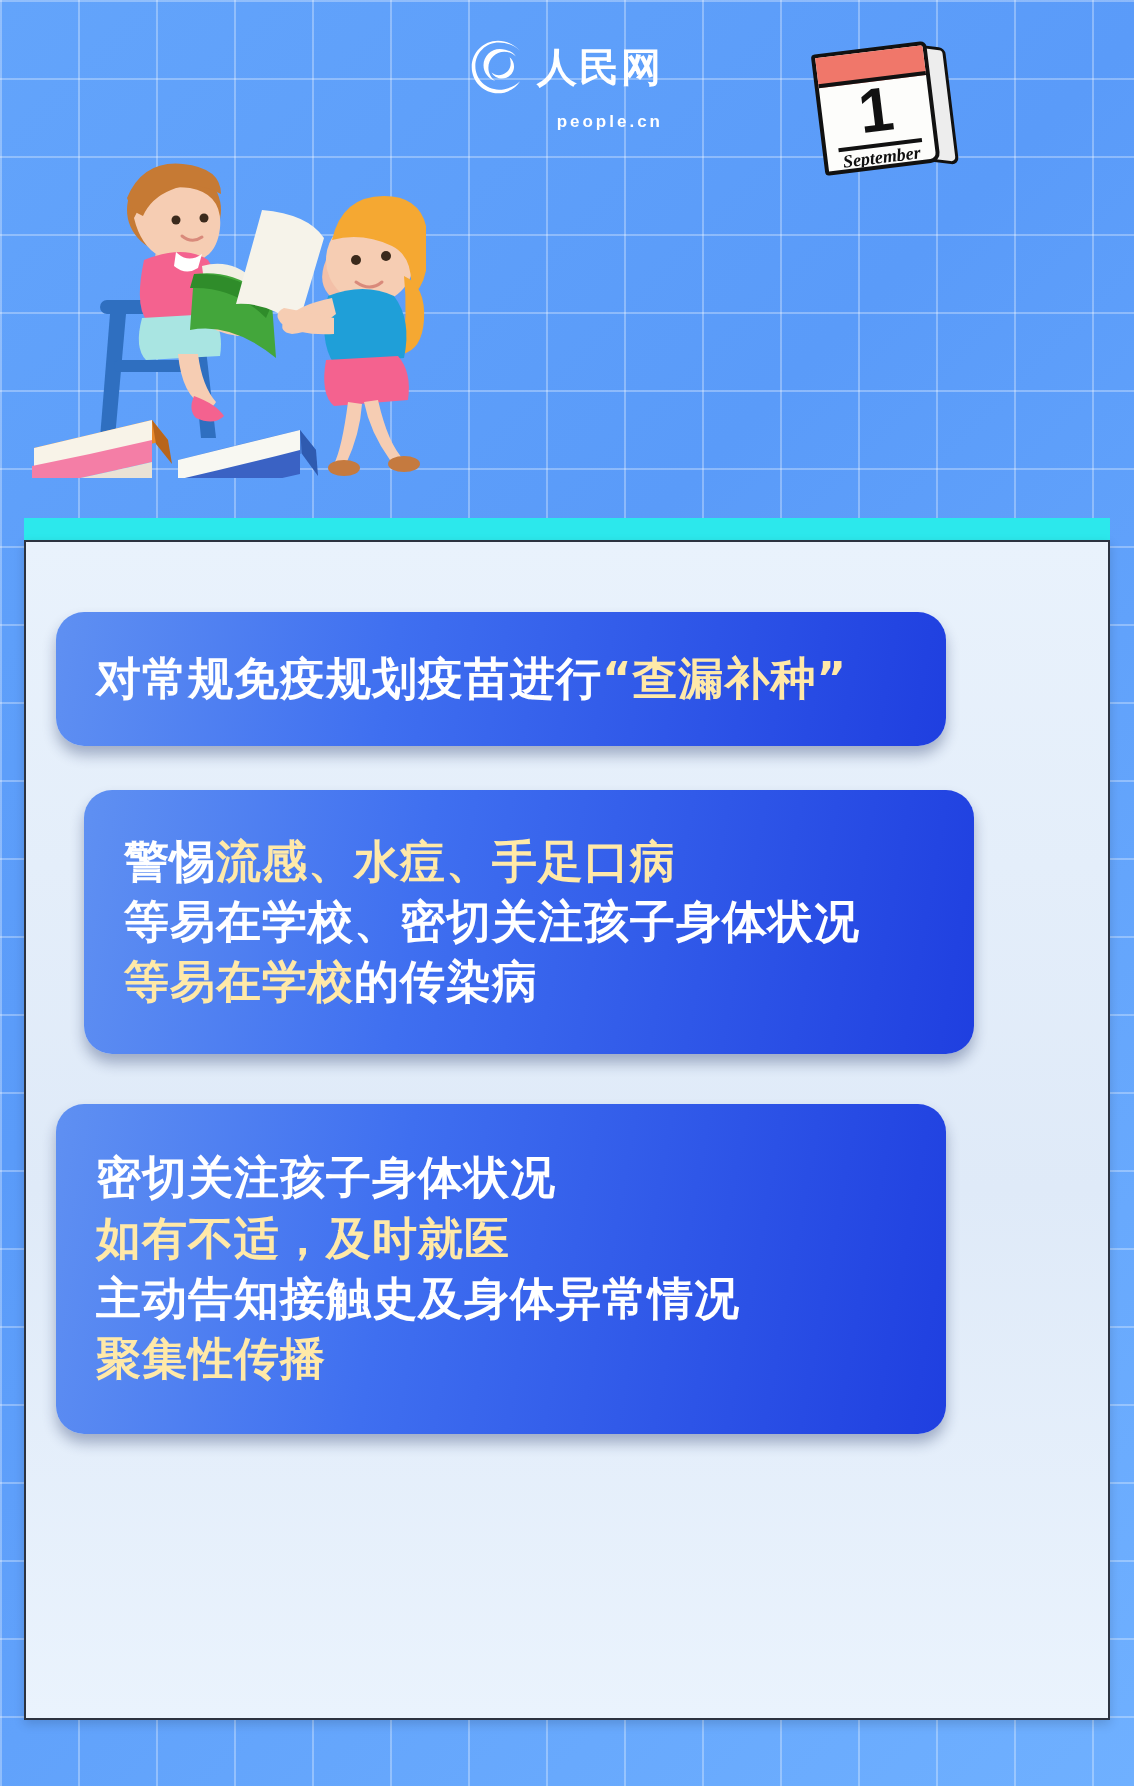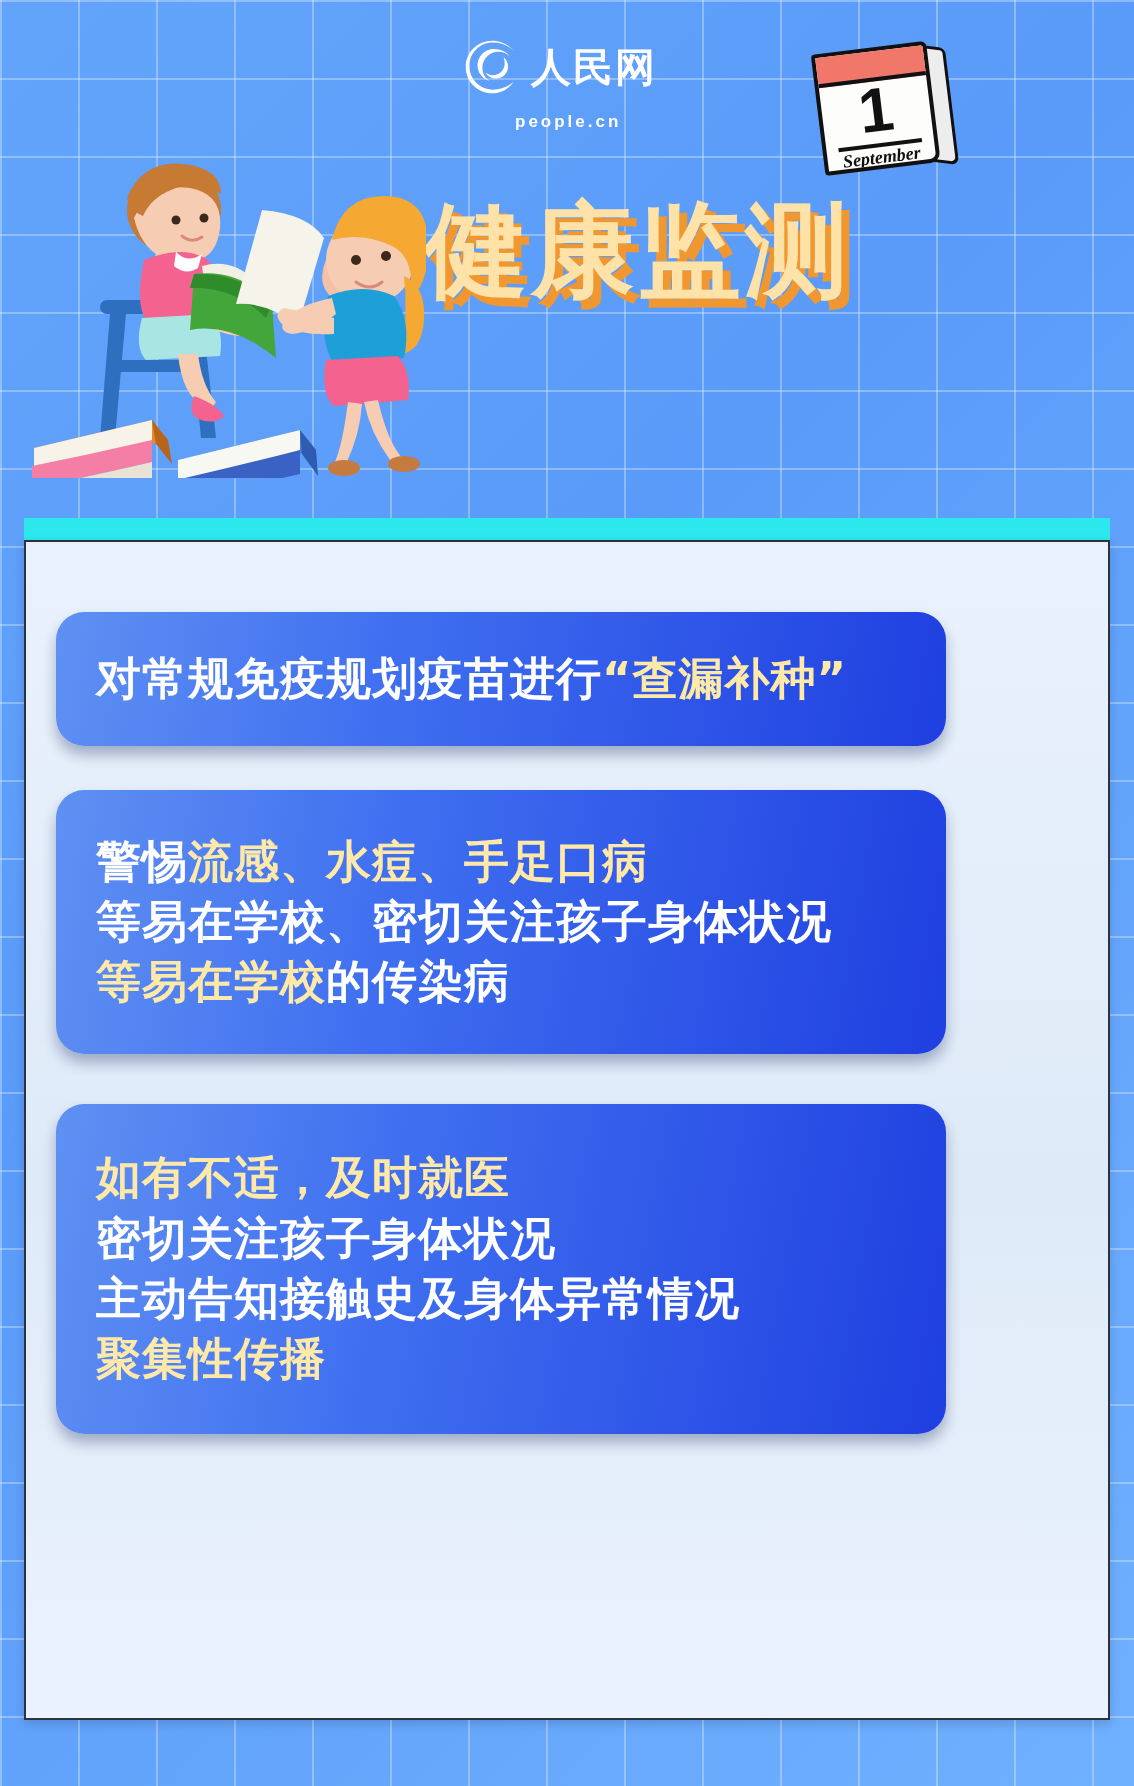--- a/index.html
+++ b/index.html
@@ -12,21 +12,21 @@
     position:relative;width:1134px;height:1786px;overflow:hidden;
     background:
       repeating-linear-gradient(to right, rgba(255,255,255,.30) 0 2px, transparent 2px 78px),
       repeating-linear-gradient(to bottom, rgba(255,255,255,.30) 0 2px, transparent 2px 78px),
       linear-gradient(135deg,#63a4fb 0%,#5a9bf9 40%,#6fb0ff 100%);
   }
 
   
   .logo{
     position:absolute;left:463px;top:38px;width:200px;height:78px;
-    display:flex;flex-direction:column;align-items:flex-start;
+    display:flex;flex-direction:column;align-items:flex-end;
   }
   .logo-row{display:flex;align-items:center;gap:10px;}
   .logo-mark{width:58px;height:58px;flex:0 0 auto;}
   .logo-cn{
     color:#ffffff;font-size:40px;font-weight:700;letter-spacing:2px;
     font-family:"DejaVu Sans","Liberation Sans",sans-serif;line-height:1;
     white-space:nowrap;
   }
   .logo-sub{
     color:#ffffff;font-size:17px;letter-spacing:3px;font-weight:600;
@@ -95,21 +95,21 @@
   .card{
     position:absolute;left:56px;width:890px;
     border-radius:28px;
     background:linear-gradient(100deg,#5f90f2 0%,#3f6ff0 38%,#1f3fe0 100%);
     box-shadow:0 9px 14px rgba(20,40,90,.33);
     box-sizing:border-box;
     padding:26px 40px;
     display:flex;flex-direction:column;justify-content:center;
   }
   .card.c1{top:612px;height:134px;}
-  .card.c2{top:790px;height:264px;}
+  .card.c2{top:790px;height:264px;margin-left:28px;}
   .card.c3{top:1104px;height:330px;}
 
   .line{
     font-size:45px;font-weight:700;line-height:1.34;color:#ffffff;
     font-family:"DejaVu Sans","Liberation Sans",sans-serif;
     letter-spacing:1px;white-space:nowrap;
   }
   .hl{color:#ffe9a8;}
 </style>
 </head>
@@ -135,21 +135,20 @@
     <div class="cal-side"></div>
     <div class="cal-body">
       <div class="cal-top"></div>
       <div class="cal-day">1</div>
       <div class="cal-rule"></div>
       <div class="cal-month">September</div>
     </div>
   </div>
 
   <div class="title">
-    <div class="title-line l2">健康监测</div>
   </div>
 
   <div class="illo">
     <svg viewBox="0 0 400 330" width="400" height="330" aria-hidden="true">
 
       <g>
         <rect x="74" y="152" width="120" height="14" rx="7" fill="#2f6fc0"></rect>
         <path d="M84 166 L74 290 h15 l11 -124 z" fill="#2f6fc0"></path>
         <path d="M176 166 L190 290 h-15 l-12 -124 z" fill="#2f6fc0"></path>
         <rect x="88" y="212" width="90" height="12" rx="5" fill="#2f6fc0"></rect>
@@ -239,26 +238,26 @@
     <div class="line">
       <span>等易在学校、密切关注孩子身体状况</span>
     </div>
     <div class="line">
       <span class="hl">等易在学校</span><span>的传染病</span>
     </div>
   </div>
 
   <div class="card c3">
     <div class="line">
+      <span>密切关注孩子身体状况</span>
+    </div>
+    <div class="line">
       <span class="hl">如有不适，及时就医</span>
     </div>
     <div class="line">
-      <span>密切关注孩子身体状况</span>
-    </div>
-    <div class="line">
       <span>主动告知接触史及身体异常情况</span>
     </div>
     <div class="line">
       <span class="hl">聚集性传播</span>
     </div>
   </div>
 
 </div>
 
 </body></html>

